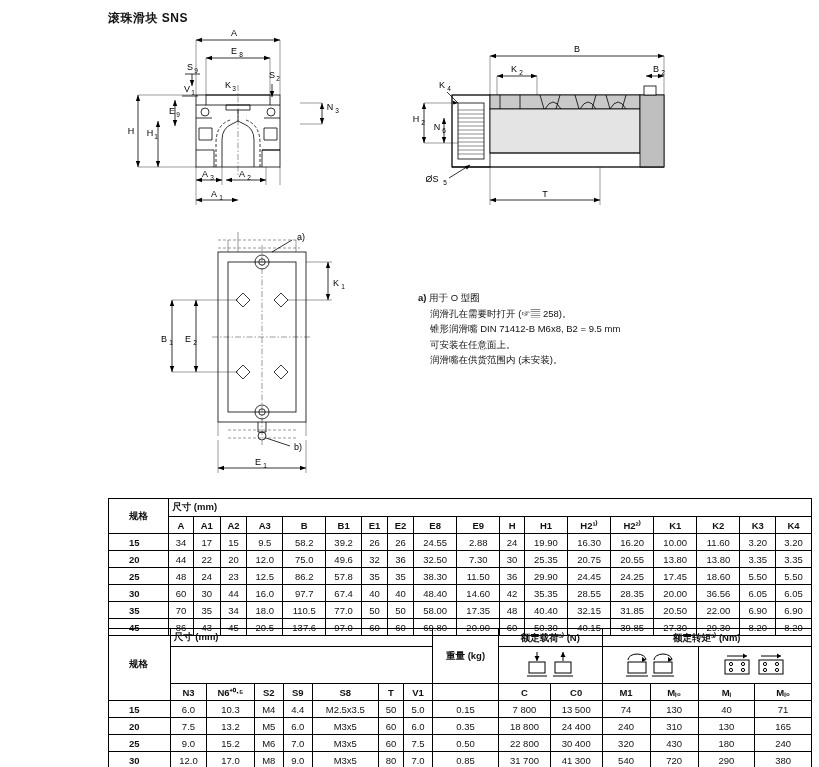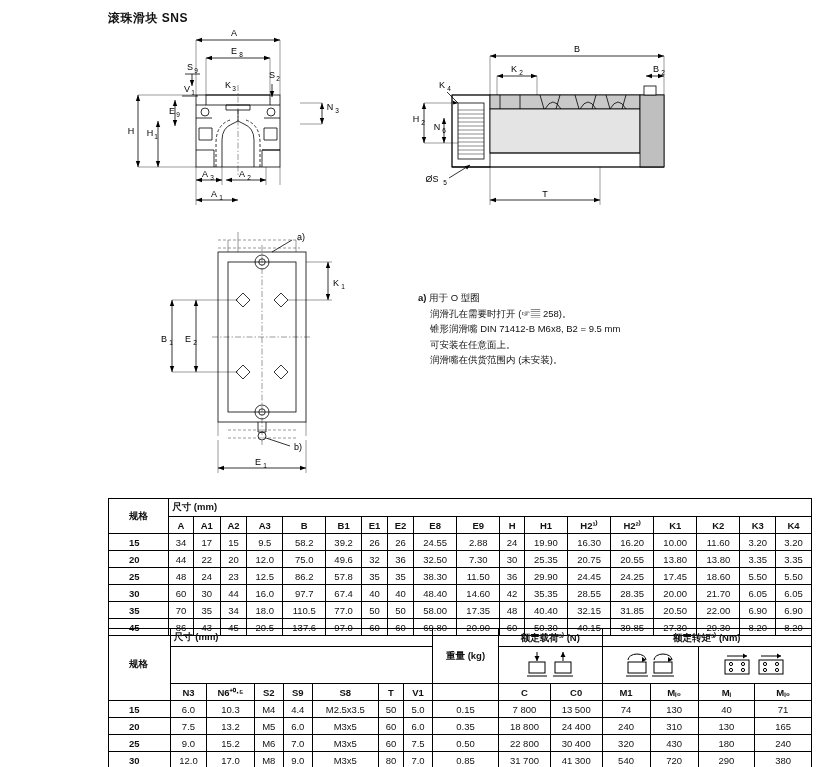--- a/index.html
+++ b/index.html
@@ -445,21 +445,21 @@
           <td>67.4</td>
           <td>40</td>
           <td>40</td>
           <td>48.40</td>
           <td>14.60</td>
           <td>42</td>
           <td>35.35</td>
           <td>28.55</td>
           <td>28.35</td>
           <td>20.00</td>
-          <td>21.70</td>
+          <td>36.56</td>
           <td>6.05</td>
           <td>6.05</td>
         </tr>
         <tr>
           <td class="specname">35</td>
           <td>70</td>
           <td>35</td>
           <td>34</td>
           <td>18.0</td>
           <td>110.5</td>

